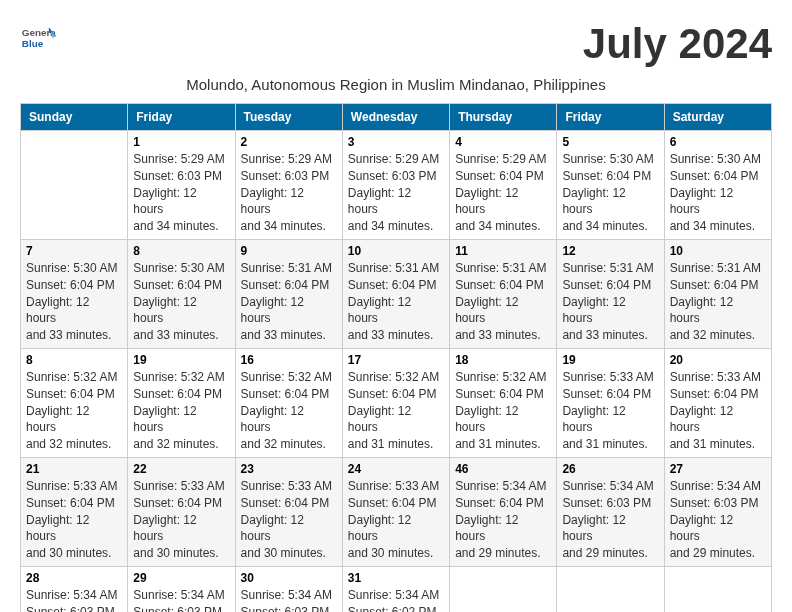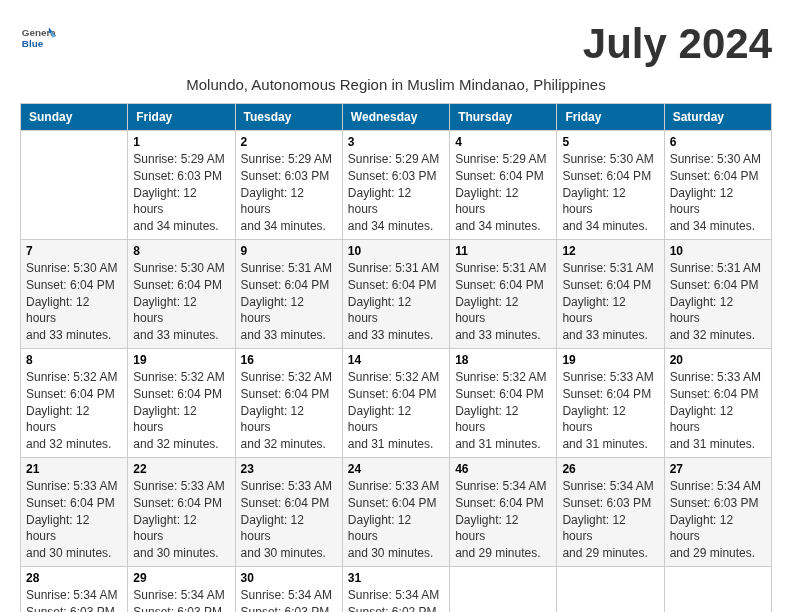--- a/index.html
+++ b/index.html
@@ -220,21 +220,21 @@
 and 32 minutes.</div>
         </td>
         <td>
           <span class="day-number">16</span>
           <div class="day-info" style="white-space: pre-line;">Sunrise: 5:32 AM
 Sunset: 6:04 PM
 Daylight: 12 hours
 and 32 minutes.</div>
         </td>
         <td>
-          <span class="day-number">14</span>
+          <span class="day-number">17</span>
           <div class="day-info" style="white-space: pre-line;">Sunrise: 5:32 AM
 Sunset: 6:04 PM
 Daylight: 12 hours
 and 31 minutes.</div>
         </td>
         <td>
           <span class="day-number">18</span>
           <div class="day-info" style="white-space: pre-line;">Sunrise: 5:32 AM
 Sunset: 6:04 PM
 Daylight: 12 hours

